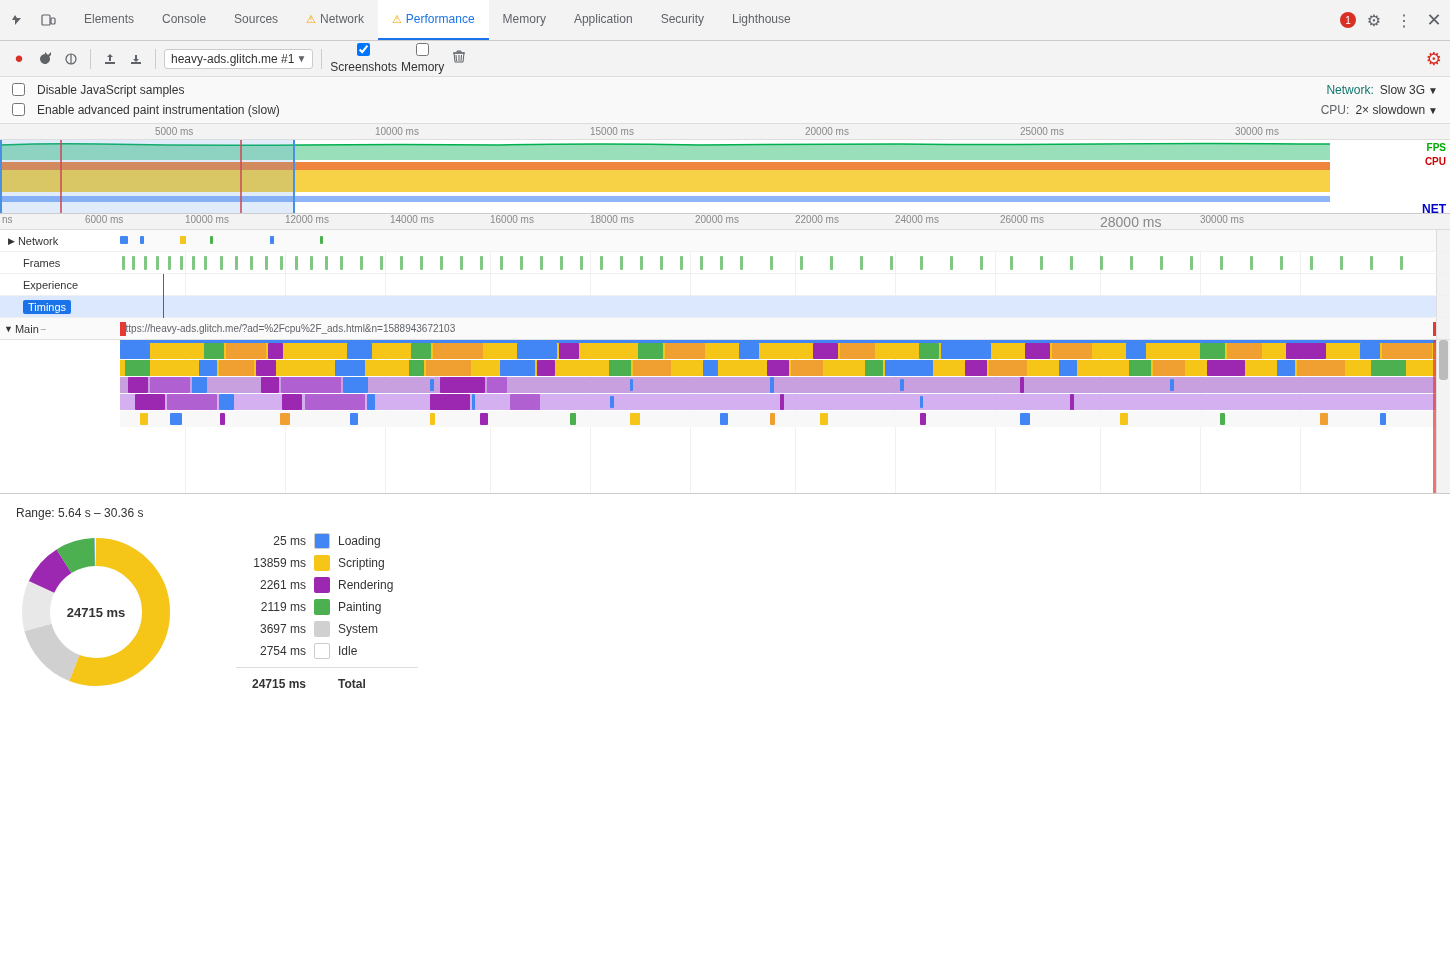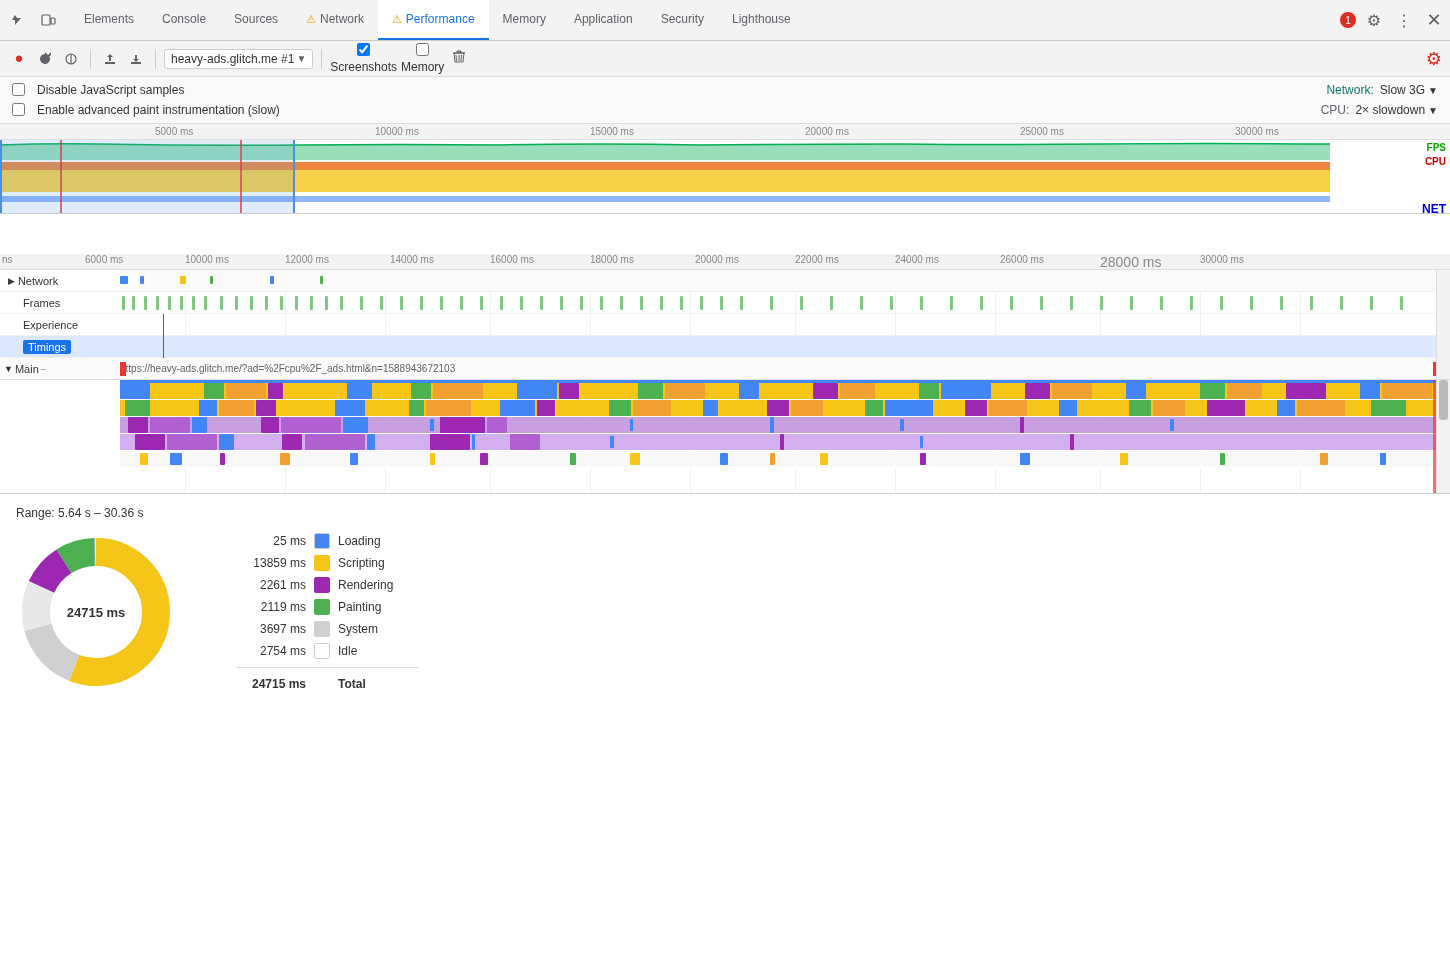--- a/index.html
+++ b/index.html
@@ -71,21 +71,21 @@
     .cpu-label { position: absolute; right: 4px; top: 32px; font-size: 10px; color: #c00; font-weight: bold; }
     .net-label { position: absolute; right: 4px; top: 78px; font-size: 12px; color: #00c; font-weight: bold; padding-left: 20px; }
 
     
     .timeline-main {
       background: #fff; border-bottom: 1px solid #ccc;
       height: 290px; overflow: hidden; position: relative;
     }
     .timeline-ruler {
       height: 16px; background: #f3f3f3; border-bottom: 1px solid #ddd;
-      position: relative; font-size: 10px; color: #888; margin-top: 40px;
+      position: relative; font-size: 10px; color: #888;
     }
     .timeline-tracks { height: calc(100% - 16px); overflow-y: auto; overflow-x: hidden; position: relative; }
     .track-row {
       display: flex; align-items: center; height: 22px;
       border-bottom: 1px solid #f0f0f0; position: relative;
     }
     .track-label {
       width: 120px; min-width: 120px; font-size: 11px; color: #333;
       padding-left: 8px; display: flex; align-items: center; gap: 3px;
       background: rgba(255,255,255,0.95); z-index: 2;

